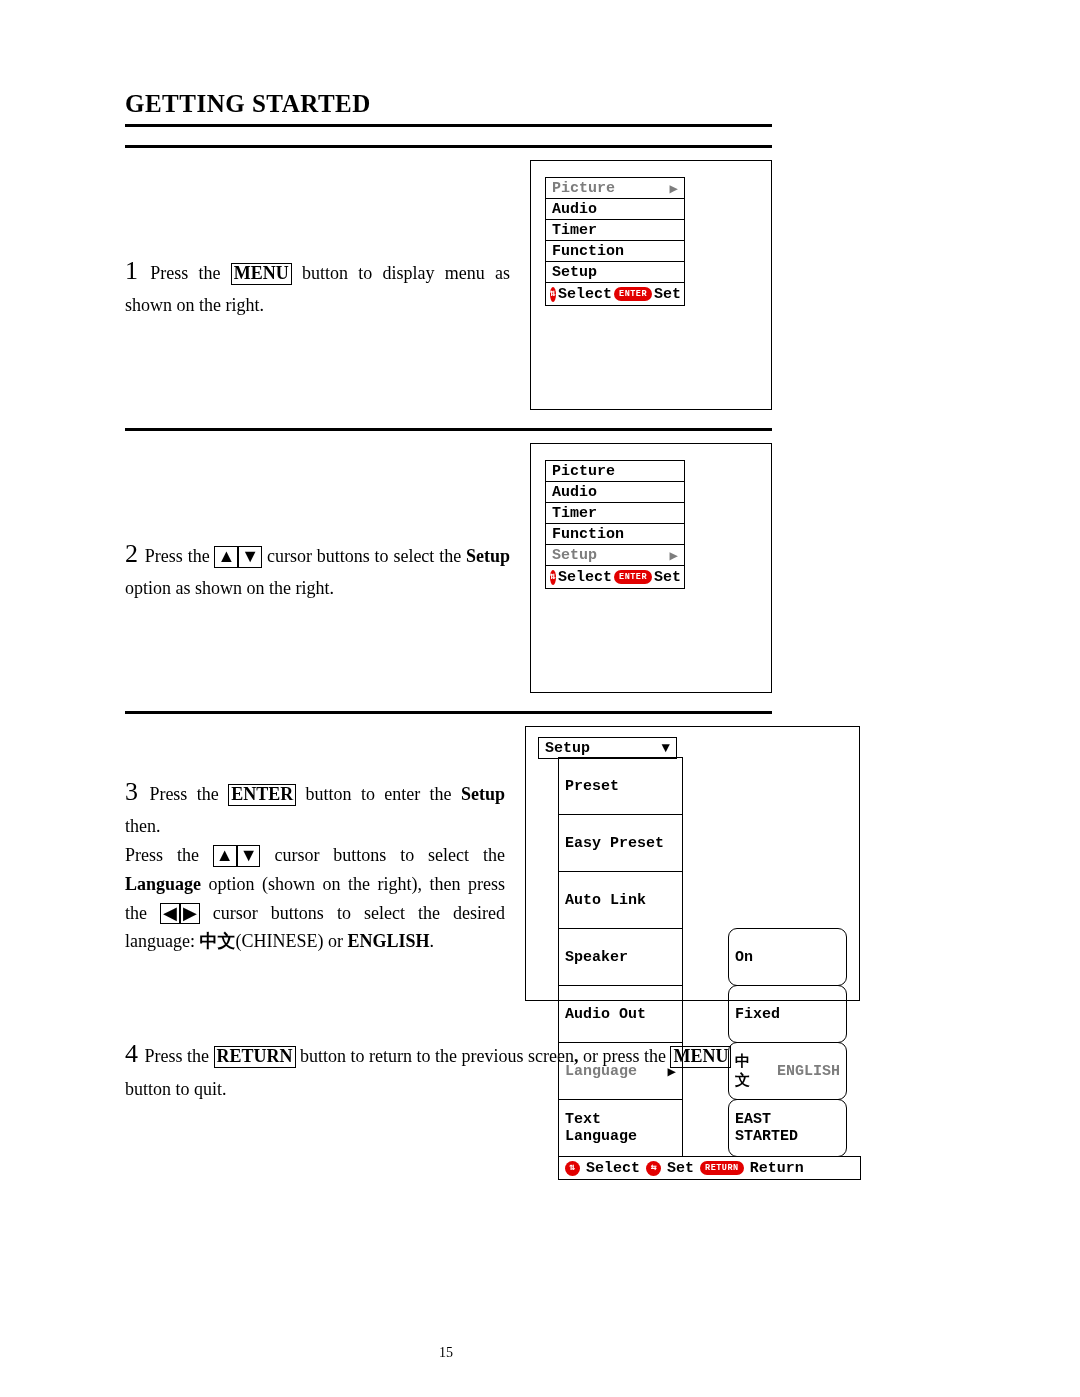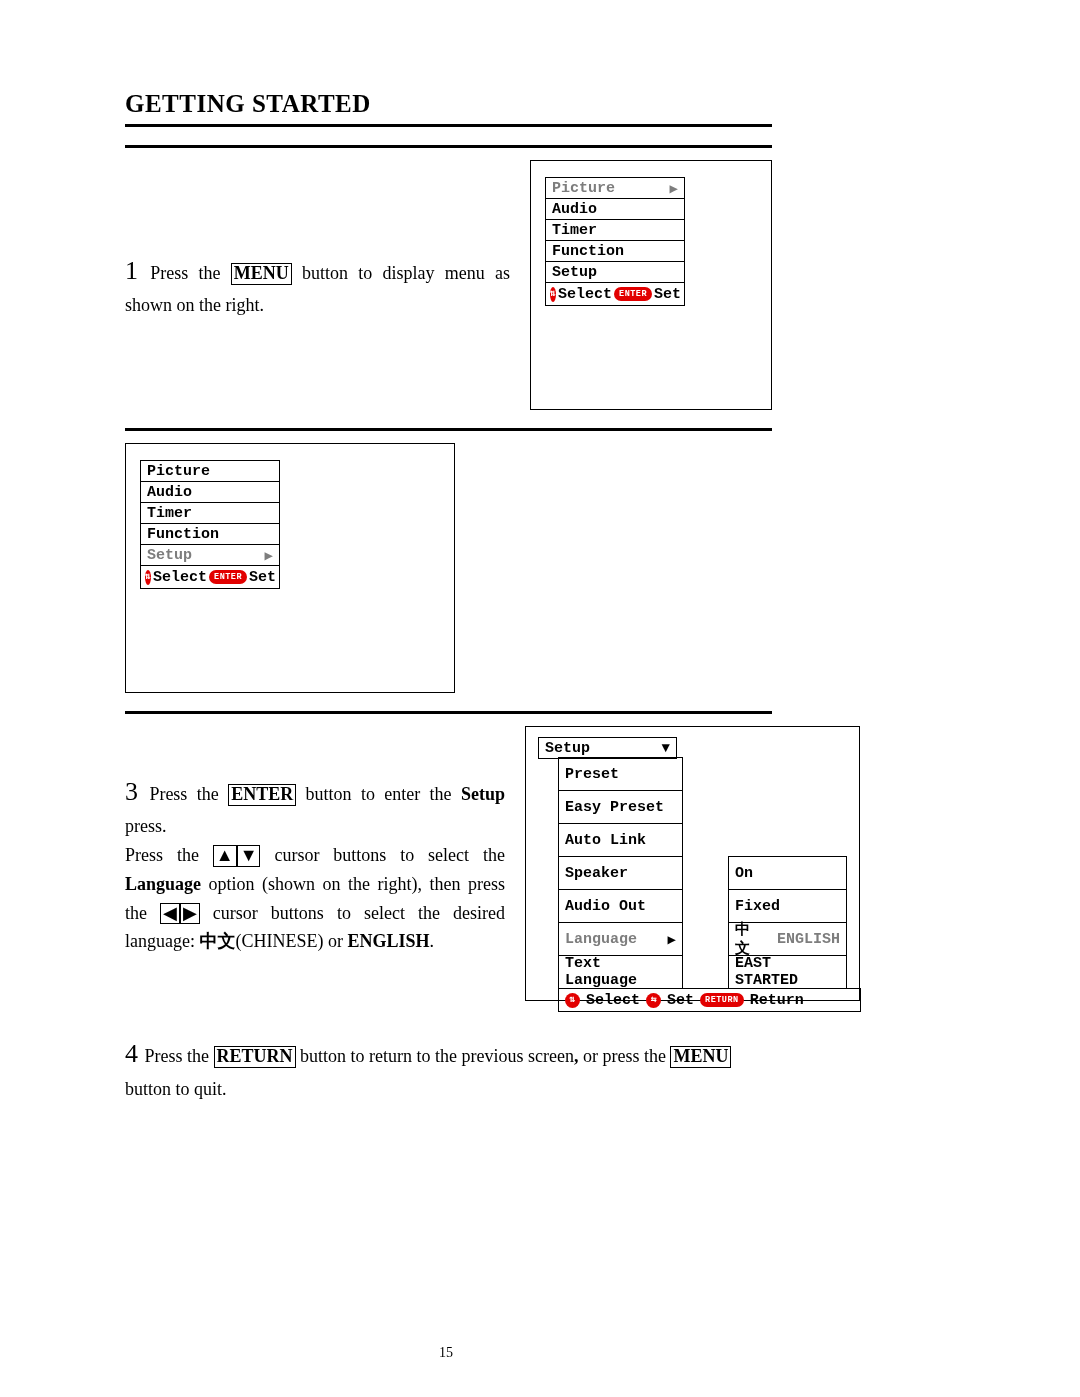--- a/index.html
+++ b/index.html
@@ -125,28 +125,28 @@
     padding: 1px 6px; height: 18px;
     margin-bottom: -1px;
   }
   .grid3 {
     display: grid;
     grid-template-columns: 125px 46px 118px;
     margin-left: 20px;
   }
   .cell {
     border: 1px solid #000;
-    padding: 7px 6px;
+    padding: 19px 6px;
     height: 18px;
     display: flex; align-items: center; justify-content: space-between;
     margin-top: -1px;
     box-sizing: content-box;
   }
   .cell.gap { border: none; }
-  .cell.right { margin-left: -1px; }
+  .cell.right { margin-left: -1px; border-radius: 9px; }
   .grey { color: #7d7d7d; }
   .footer3 {
     display: flex; align-items: center; gap: 6px;
     border: 1px solid #000;
     margin-left: 20px;
     margin-top: -1px;
     width: 289px;
     padding: 2px 6px;
     height: 18px;
     box-sizing: content-box;
@@ -201,20 +201,24 @@
           <span class="pill">ENTER</span>
             <span>Set</span>
         </div>
       </div>
     </div>
   </div>
 
   <hr class="hr-med">
 
   <div class="row">
+    <div class="col-text">
+      <span class="stepnum">2</span>
+      <span>Press the </span><span class="arrow-box">▲</span><span class="arrow-box">▼</span><span> cursor buttons to select the </span><b>Setup</b><span> option as shown on the right.</span>
+    </div>
     <div class="screen">
       <div class="menu">
         <div class="item">
             <span>Picture</span>
           </div>
         <div class="item">
             <span>Audio</span>
           </div>
         <div class="item">
             <span>Timer</span>
@@ -234,21 +238,21 @@
         </div>
       </div>
     </div>
   </div>
 
   <hr class="hr-med">
 
   <div class="row">
     <div class="col-text" style="flex-basis:380px;">
       <span class="stepnum">3</span>
-      <span>Press the </span><span class="btn-label">ENTER</span><span> button to enter the </span><b>Setup</b><span> press.</span>
+      <span>Press the </span><span class="btn-label">ENTER</span><span> button to enter the </span><b>Setup</b><span> then.</span>
       <br>
       <span>Press the </span><span class="arrow-box">▲</span><span class="arrow-box">▼</span><span> cursor buttons to select the </span><b>Language</b><span> option (shown on the right), then press the </span><span class="arrow-box">◀</span><span class="arrow-box">▶</span><span> cursor buttons to select the desired language:  </span><b>中文</b><span>(CHINESE)</span><span> or </span><b>ENGLISH</b><span>.</span>
     </div>
 
     <div class="screen big">
       <div class="setup-head">
         <span>Setup</span>
         <span class="tri-d">▼</span>
       </div>
       <div class="grid3">

